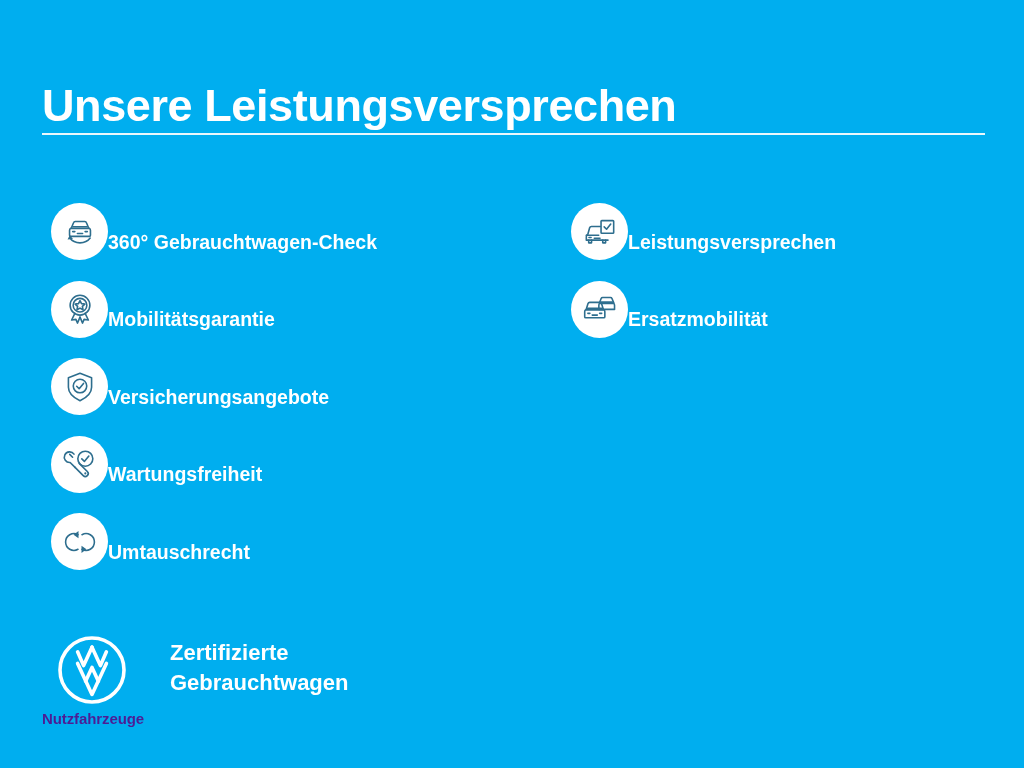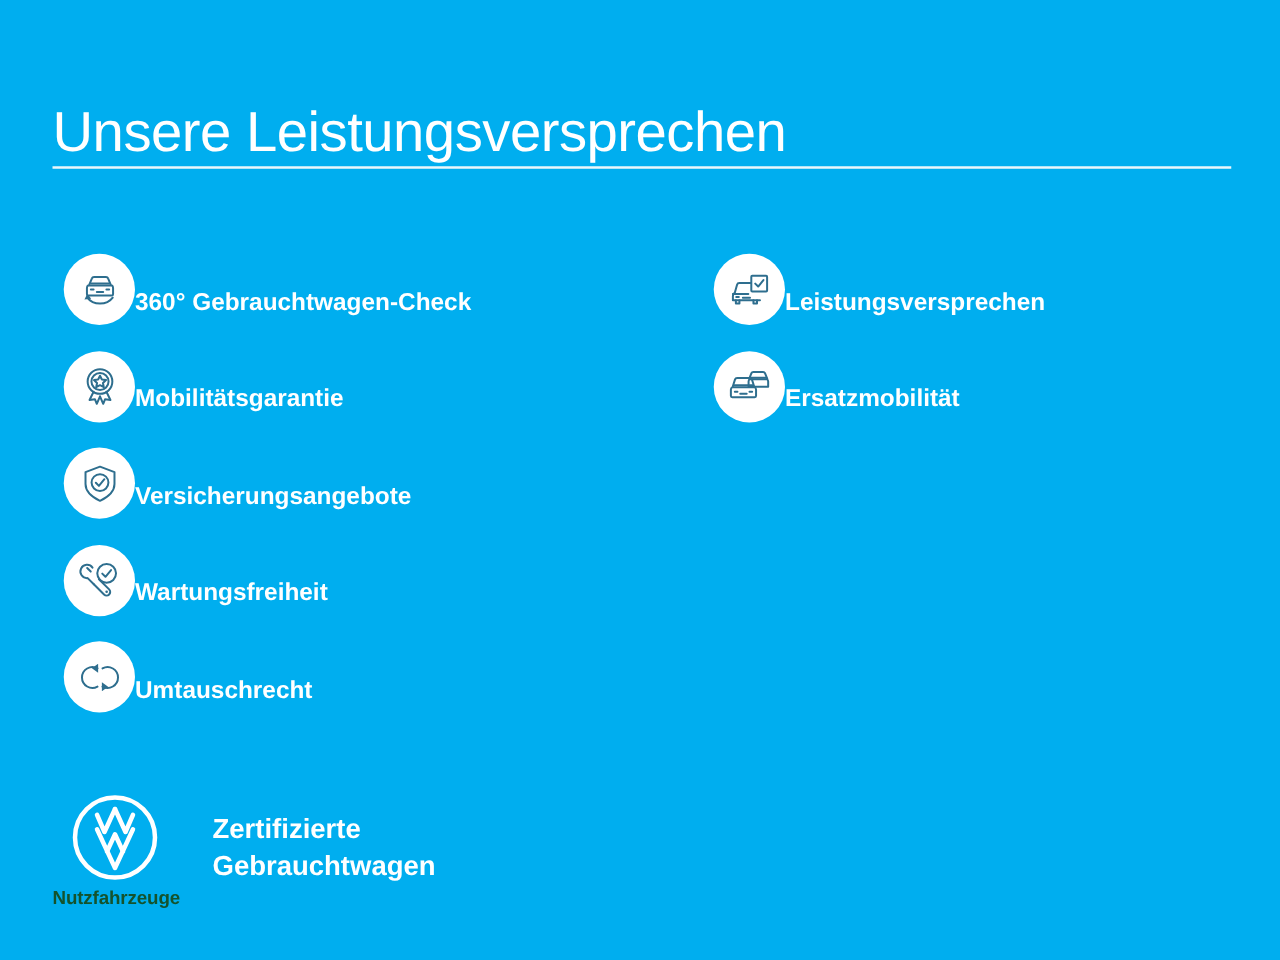--- a/index.html
+++ b/index.html
@@ -22,21 +22,21 @@
     background: #00AEEF;
     box-sizing: border-box;
   }
 
   
   .headline {
     position: absolute;
     left: 42px;
     top: 52px;
     font-size: 45px;
-    font-weight: normal;
+    font-weight: bold;
     color: #FFFFFF;
     letter-spacing: -0.4px;
     line-height: 1.05;
     white-space: nowrap;
   }
 
   .divider {
     position: absolute;
     left: 42px;
     top: 133px;
@@ -123,29 +123,29 @@
     height: 72px;
   }
   .vw-mark svg { display: block; width: 72px; height: 72px; }
 
   .vw-wordmark {
     position: absolute;
     left: 0;
     top: 76px;
     font-size: 15px;
     font-weight: bold;
-    color: #14532d;
+    color: #4c1d95;
     letter-spacing: -0.1px;
     white-space: nowrap;
   }
 
   .brand-claim {
     position: absolute;
     left: 128px;
-    top: 14px;
+    top: 4px;
     font-size: 22px;
     font-weight: bold;
     color: #FFFFFF;
     line-height: 1.35;
     white-space: nowrap;
   }
 </style>
 </head>
 <body>
 

